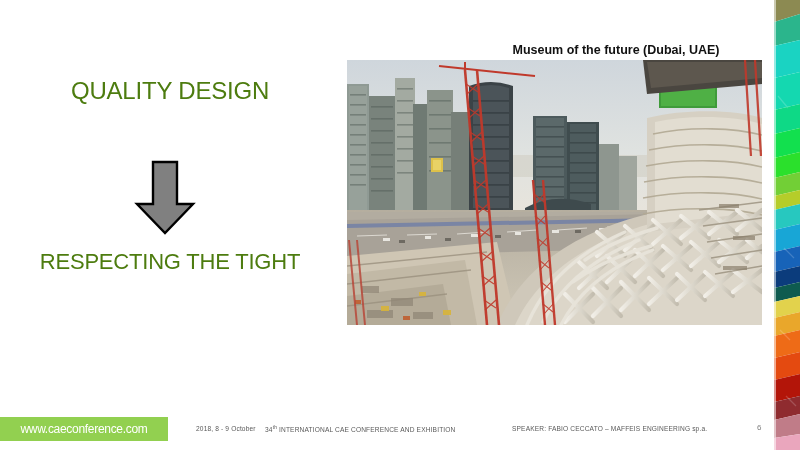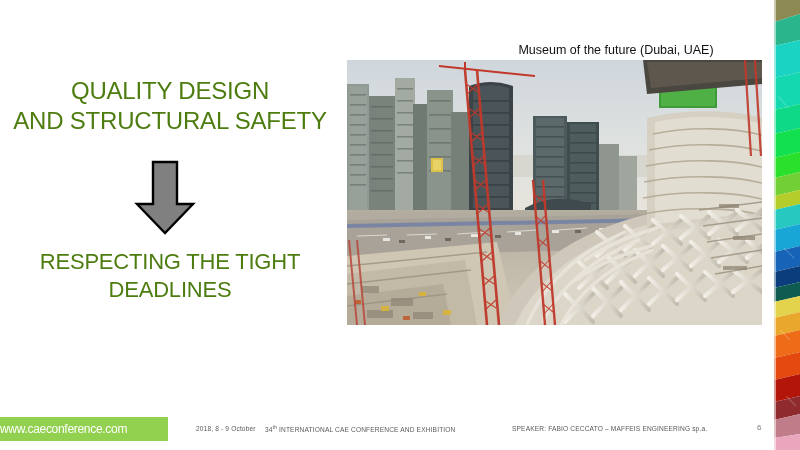--- a/index.html
+++ b/index.html
@@ -58,21 +58,21 @@
   #down-arrow svg { display: block; width: 62px; height: 76px; }
 
   
   #photo-caption {
     position: absolute;
     left: 470px;
     top: 43px;
     width: 292px;
     text-align: center;
     font-size: 12.5px;
-    font-weight: normal;
+    font-weight: bold;
     color: #111111;
     letter-spacing: 0px;
     white-space: nowrap;
   }
   #photo-frame {
     position: absolute;
     left: 347px;
     top: 60px;
     width: 415px;
     height: 265px;
@@ -95,21 +95,21 @@
   
   #footer-banner {
     position: absolute;
     left: 0;
     top: 417px;
     width: 168px;
     height: 24px;
     background: #92d050;
     display: flex;
     align-items: center;
-    justify-content: flex-start;
+    justify-content: center;
   }
   #footer-url {
     color: #ffffff;
     font-size: 12px;
     letter-spacing: -0.3px;
     white-space: nowrap;
   }
   .footer-text {
     position: absolute;
     color: #595959;
@@ -130,32 +130,30 @@
   }
   .sup { font-size: 0.75em; vertical-align: super; }
 </style>
 </head>
 <body>
 
 <div id="slide">
 
   <div class="headline" id="title-top">
     <span class="line">QUALITY DESIGN</span>
-    <span class="line">AND STRUCTURAL SAFETY</span>
   </div>
 
   <div id="down-arrow">
     <svg viewBox="0 0 62 76" xmlns="http://www.w3.org/2000/svg">
       <polygon points="19,2 43,2 43,44 59,44 31,73 3,44 19,44" fill="#808080" stroke="#000000" stroke-width="2.4" stroke-linejoin="miter"></polygon>
     </svg>
   </div>
 
   <div class="headline" id="title-bottom">
     <span class="line">RESPECTING THE TIGHT</span>
-    <span class="line">DEADLINES</span>
   </div>
 
   <div id="photo-caption">Museum of the future (Dubai, UAE)</div>
 
   <div id="photo-frame">
     <svg viewBox="0 0 415 265" xmlns="http://www.w3.org/2000/svg" preserveAspectRatio="none">
       <defs>
         <linearGradient id="skyG" x1="0" y1="0" x2="0" y2="1">
           <stop offset="0%" stop-color="#cfd6dc"></stop>
           <stop offset="60%" stop-color="#dfe2e0"></stop>

